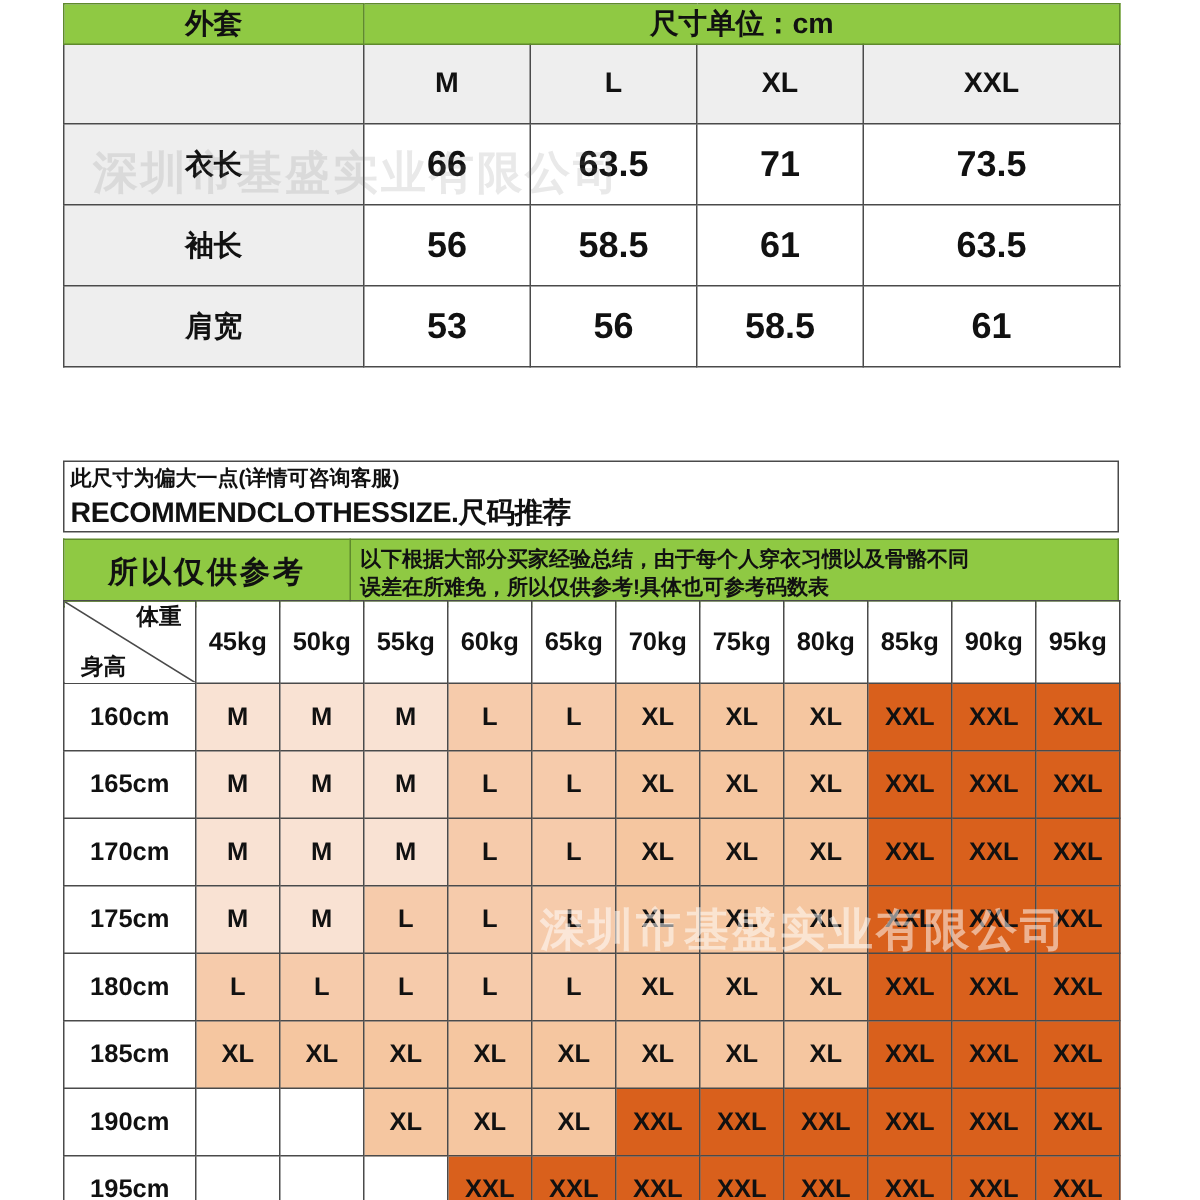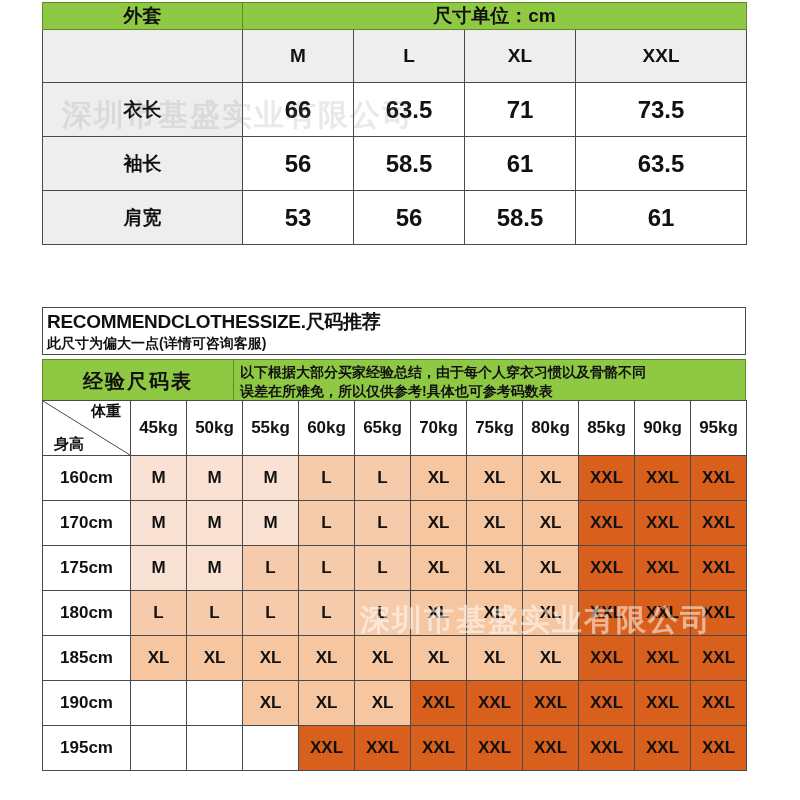--- a/index.html
+++ b/index.html
@@ -232,28 +232,28 @@
           <td class="cell-label" style="height: 53px;">肩宽</td>
           <td class="cell-val">53</td>
           <td class="cell-val">56</td>
           <td class="cell-val">58.5</td>
           <td class="cell-val">61</td>
         </tr>
       </tbody>
   </table>
 
   <div id="recommend-block">
+    <div id="recommend-sub">此尺寸为偏大一点(详情可咨询客服)</div>
     <div id="recommend-title">RECOMMENDCLOTHESSIZE.尺码推荐</div>
-    <div id="recommend-sub">此尺寸为偏大一点(详情可咨询客服)</div>
   </div>
 
   <table class="tbl" id="banner-table">
     <tbody>
       <tr>
-        <td class="green" id="banner-title">经验尺码表</td>
+        <td class="green" id="banner-title">所以仅供参考</td>
         <td class="green" id="banner-note">
           <div>以下根据大部分买家经验总结，由于每个人穿衣习惯以及骨骼不同</div>
           <div>误差在所难免，所以仅供参考!具体也可参考码数表</div>
         </td>
       </tr>
     </tbody>
   </table>
 
   <table class="tbl" id="matrix-table">
     <colgroup id="matrix-cols">
@@ -299,20 +299,34 @@
           <td class="sz-L">L</td>
           <td class="sz-L">L</td>
           <td class="sz-XL">XL</td>
           <td class="sz-XL">XL</td>
           <td class="sz-XL">XL</td>
           <td class="sz-XXL">XXL</td>
           <td class="sz-XXL">XXL</td>
           <td class="sz-XXL">XXL</td>
         </tr>
         <tr>
+          <td class="ht-label">165cm</td>
+          <td class="sz-M">M</td>
+          <td class="sz-M">M</td>
+          <td class="sz-M">M</td>
+          <td class="sz-L">L</td>
+          <td class="sz-L">L</td>
+          <td class="sz-XL">XL</td>
+          <td class="sz-XL">XL</td>
+          <td class="sz-XL">XL</td>
+          <td class="sz-XXL">XXL</td>
+          <td class="sz-XXL">XXL</td>
+          <td class="sz-XXL">XXL</td>
+        </tr>
+        <tr>
           <td class="ht-label">170cm</td>
           <td class="sz-M">M</td>
           <td class="sz-M">M</td>
           <td class="sz-M">M</td>
           <td class="sz-L">L</td>
           <td class="sz-L">L</td>
           <td class="sz-XL">XL</td>
           <td class="sz-XL">XL</td>
           <td class="sz-XL">XL</td>
           <td class="sz-XXL">XXL</td>

